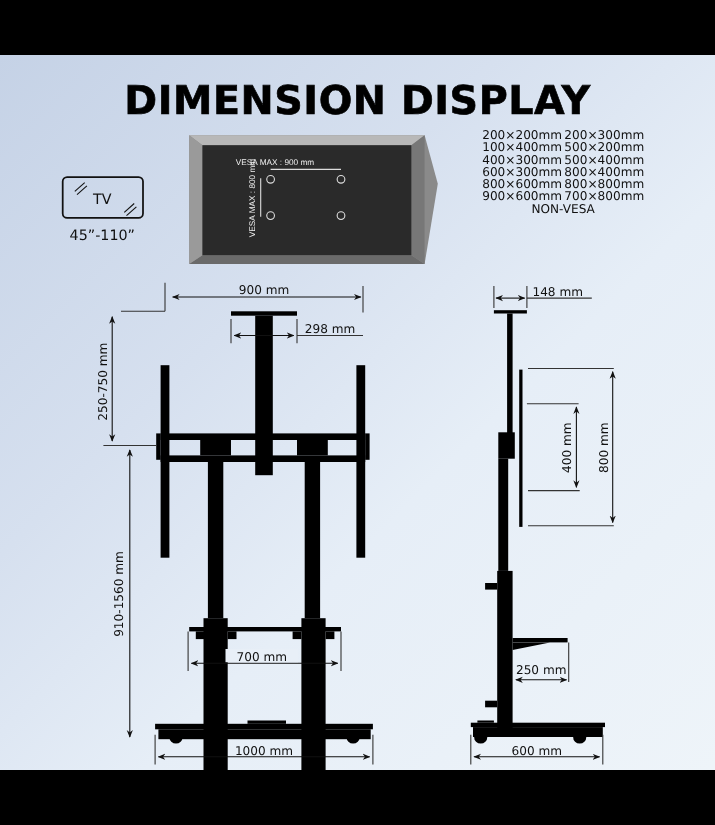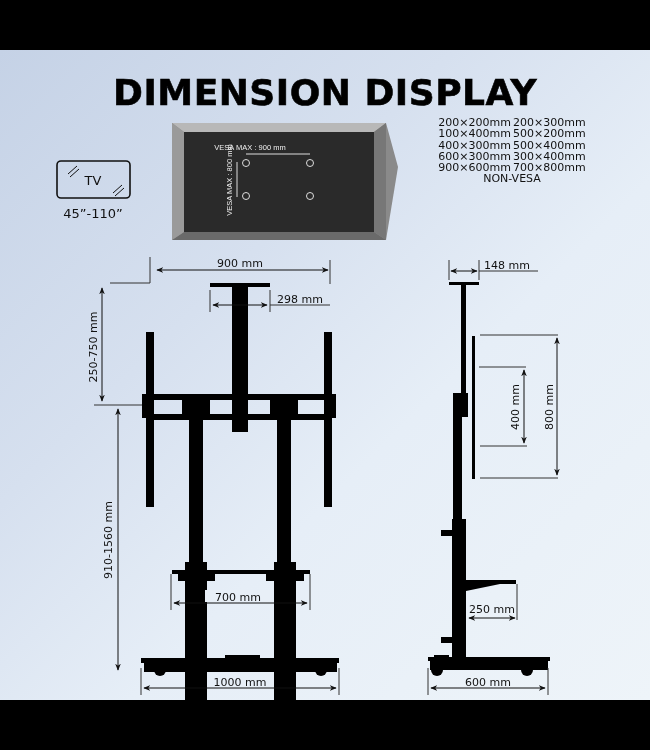--- a/index.html
+++ b/index.html
@@ -182,21 +182,25 @@
     <div class="vesa-row">
         <span>100×400mm</span>
         <span>500×200mm</span>
       </div>
     <div class="vesa-row">
         <span>400×300mm</span>
         <span>500×400mm</span>
       </div>
     <div class="vesa-row">
         <span>600×300mm</span>
-        <span>300×400mm</span>
+        <span>800×400mm</span>
+      </div>
+    <div class="vesa-row">
+        <span>800×600mm</span>
+        <span>800×800mm</span>
       </div>
     <div class="vesa-row">
         <span>900×600mm</span>
         <span>700×800mm</span>
       </div>
     <div>NON-VESA</div>
   </div>
 </div>
 
 <div class="bar-bottom"></div>

